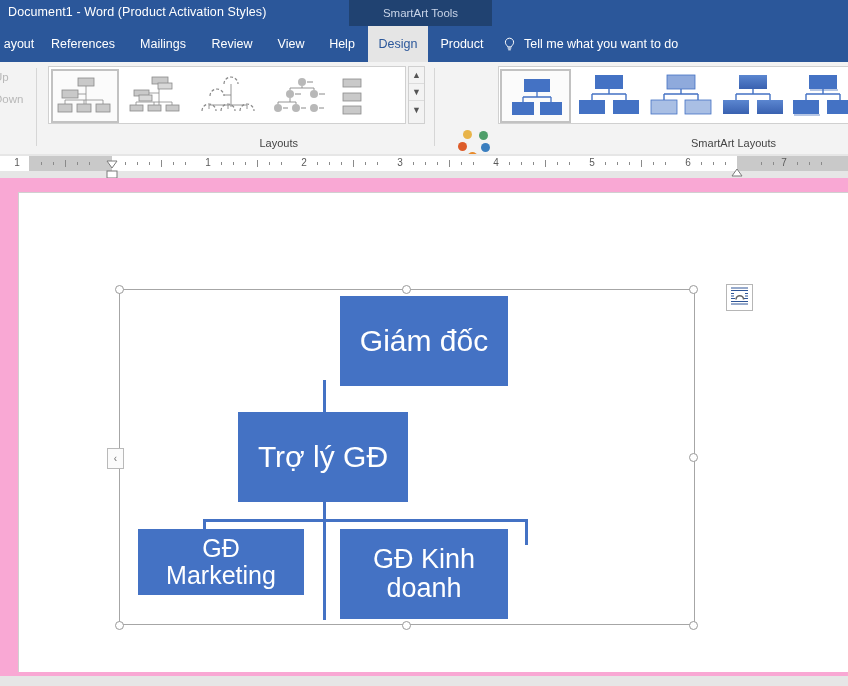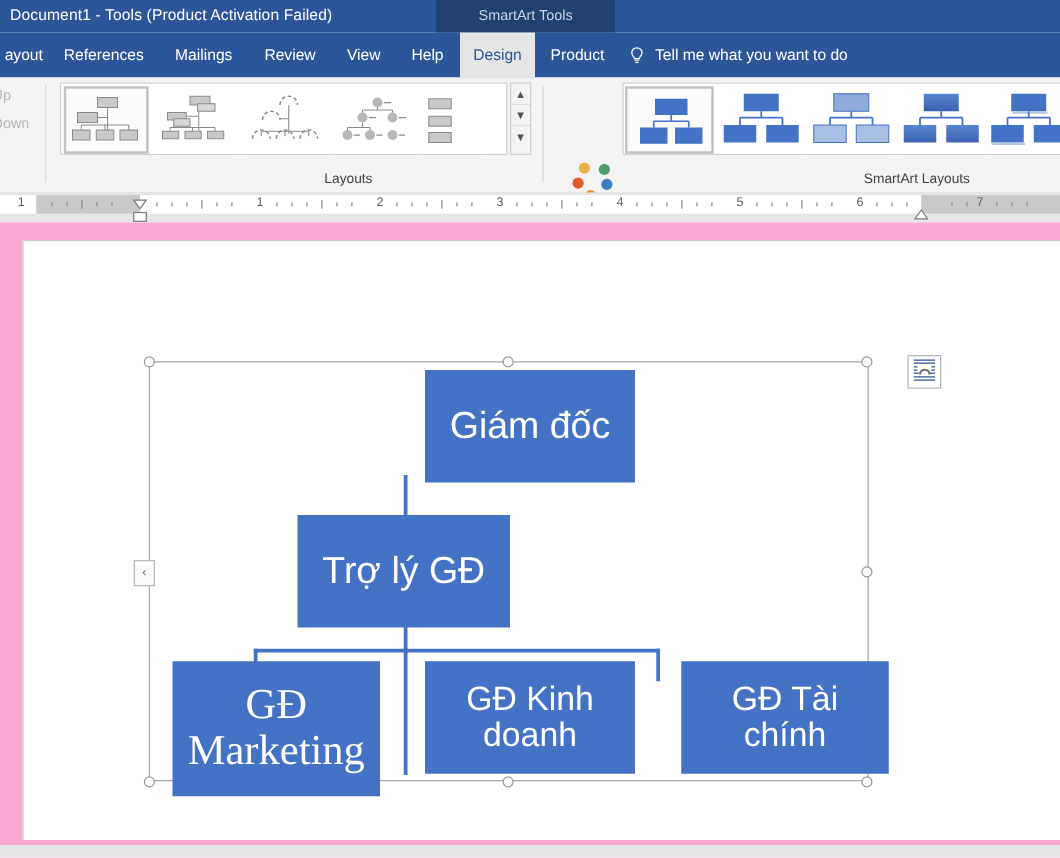--- a/index.html
+++ b/index.html
@@ -211,21 +211,21 @@
     position: absolute; left: 0; top: 676px; width: 848px; height: 10px;
     background: #e6e6e6;
   }
 </style>
 </head>
 <body>
 
 <div id="app">
 
   <div class="titlebar">
-    <div class="doc-title">Document1  -  Tools (Product Activation Failed)</div>
+    <div class="doc-title">Document1  -  Word (Product Activation Styles)</div>
     <div class="contextual-tab-label">SmartArt Tools</div>
   </div>
 
   <div class="tabstrip"></div>
 
   <div class="tab" style="left:0px;width:38px;">ayout</div>
   <div class="tab" style="left:128px;width:70px;">Mailings</div>
   <div class="tab" style="left:40px;width:86px;">References</div>
   <div class="tab" style="left:200px;width:64px;">Review</div>
   <div class="tab" style="left:266px;width:50px;">View</div>
@@ -484,25 +484,24 @@
         <div class="connector" style="left:83px;top:229px;width:123px;height:3px;"></div>
         <div class="connector" style="left:83px;top:229px;width:3px;height:26px;"></div>
         <div class="connector" style="left:405px;top:229px;width:3px;height:26px;"></div>
         <div class="connector" style="left:203px;top:229px;width:205px;height:3px;"></div>
         <div class="connector light" style="left:168px;top:166px;width:38px;height:4px;"></div>
 
         <div class="node" style="left:220px;top:6px;width:168px;height:90px;font-size:30px;">Giám đốc</div>
 
         <div class="node" style="left:118px;top:122px;width:170px;height:90px;font-size:30px;">Trợ lý GĐ</div>
 
-        <div class="node" style="left:18px;top:239px;width:166px;height:108px;font-size:34px;padding:0 6px;font-family:Liberation Serif, serif;">GĐ Marketing</div>
+        <div class="node" style="left:18px;top:239px;width:166px;height:66px;font-size:25px;padding:0 6px;">GĐ Marketing</div>
 
         <div class="node" style="left:220px;top:239px;width:168px;height:90px;font-size:27px;padding:0 6px;">GĐ Kinh doanh</div>
 
-        <div class="node" style="left:425px;top:239px;width:166px;height:90px;font-size:27px;padding:0 6px;">GĐ Tài chính</div>
 
         <div class="handle" style="left:-5px;top:-5px;"></div>
         <div class="handle" style="left:282px;top:-5px;"></div>
         <div class="handle" style="left:569px;top:-5px;"></div>
         <div class="handle" style="left:-5px;top:163px;"></div>
         <div class="handle" style="left:569px;top:163px;"></div>
         <div class="handle" style="left:-5px;top:331px;"></div>
         <div class="handle" style="left:282px;top:331px;"></div>
         <div class="handle" style="left:569px;top:331px;"></div>
 

